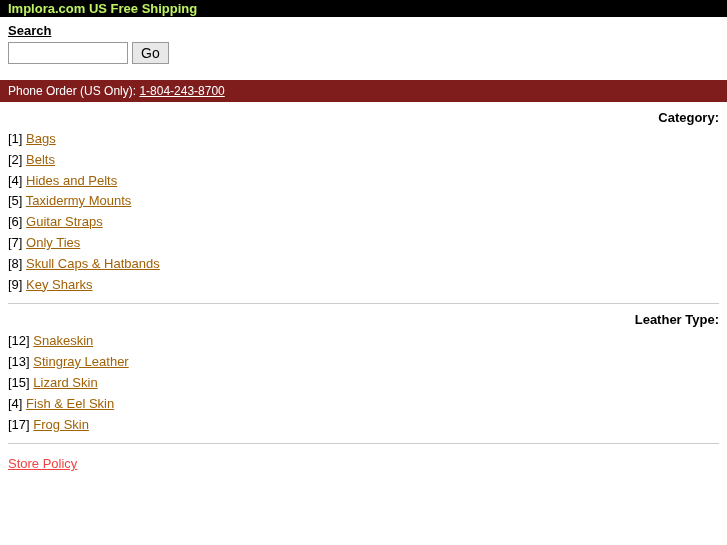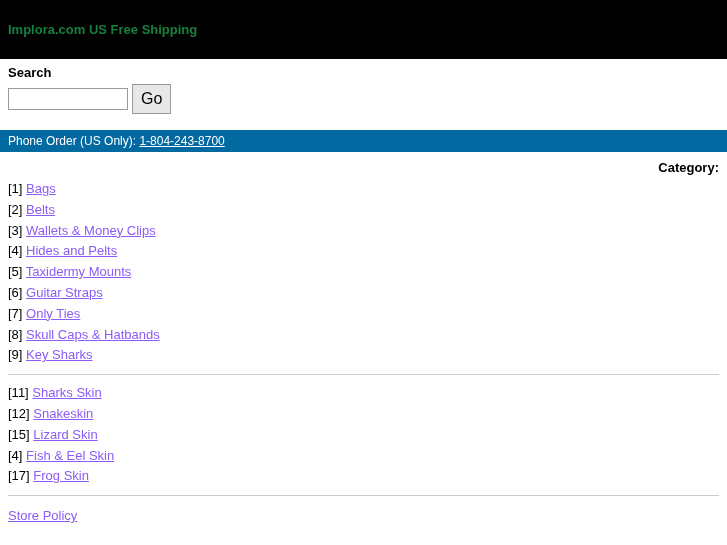--- a/index.html
+++ b/index.html
@@ -6,65 +6,66 @@
     body {
       font-family: Arial, sans-serif;
       font-size: 13px;
       color: #000;
       background: #fff;
       width: 727px;
     }
 
     #header {
       background: #000;
-      color: #15803d;
-      padding: 22px 8px;
+      color: #bef264;
+      padding: 1px 8px;
       font-size: 13px;
       font-weight: bold;
     }
 
     #content {
       padding: 6px 8px;
     }
 
     .search-section {
       margin-bottom: 10px;
     }
 
     .search-label {
       font-weight: bold;
       font-size: 13px;
       margin-bottom: 4px;
+      text-decoration: underline;
     }
 
     .search-row {
       display: flex;
       align-items: center;
       gap: 4px;
     }
 
     .search-input {
       border: 1px solid #999;
       padding: 2px 4px;
       font-size: 13px;
       width: 120px;
       height: 22px;
     }
 
     .go-button {
       background: #e8e8e8;
       border: 1px solid #999;
       padding: 2px 8px;
-      font-size: 16px;
+      font-size: 14px;
       cursor: pointer;
-      height: 30px;
+      height: 22px;
     }
 
     .phone-bar {
-      background: #0369a1;
+      background: #7f1d1d;
       color: #fff;
       padding: 4px 8px;
       font-size: 12px;
       margin-bottom: 8px;
     }
 
     .phone-bar a {
       color: #fff;
       text-decoration: underline;
     }
@@ -80,40 +81,40 @@
       list-style: none;
       margin-bottom: 4px;
     }
 
     .category-list li {
       line-height: 1.6;
       font-size: 13px;
     }
 
     .category-list li a {
-      color: #8b5cf6;
+      color: #a16207;
       text-decoration: underline;
     }
 
     .divider {
       border: none;
       border-top: 1px solid #ccc;
       margin: 8px 0;
     }
 
     .leather-section {
       margin-bottom: 8px;
     }
 
     .store-policy-section {
       margin-top: 4px;
     }
 
     .store-policy-section a {
-      color: #8b5cf6;
+      color: #ef4444;
       text-decoration: underline;
       display: block;
       line-height: 1.8;
       font-size: 13px;
     }
   </style>
 </head>
 <body>
 
 <div id="header">
@@ -137,36 +138,36 @@
   <a href="#">1-804-243-8700</a>
 </div>
 
 <div id="content2" style="padding: 0 8px;">
 
   <div>
     <div class="section-title">Category:</div>
     <ul class="category-list">
       <li><span>[1] </span><a href="#">Bags</a></li>
       <li><span>[2] </span><a href="#">Belts</a></li>
-      <li><span>[3] </span><a href="#">Wallets &amp; Money Clips</a></li>
       <li><span>[4] </span><a href="#">Hides and Pelts</a></li>
       <li><span>[5] </span><a href="#">Taxidermy Mounts</a></li>
       <li><span>[6] </span><a href="#">Guitar Straps</a></li>
       <li><span>[7] </span><a href="#">Only Ties</a></li>
       <li><span>[8] </span><a href="#">Skull Caps &amp; Hatbands</a></li>
       <li><span>[9] </span><a href="#">Key Sharks</a></li>
     </ul>
   </div>
 
   <hr class="divider">
 
   <div class="leather-section">
+    <div class="section-title">Leather Type:</div>
     <ul class="category-list">
-      <li><span>[11] </span><a href="#">Sharks Skin</a></li>
       <li><span>[12] </span><a href="#">Snakeskin</a></li>
+      <li><span>[13] </span><a href="#">Stingray Leather</a></li>
       <li><span>[15] </span><a href="#">Lizard Skin</a></li>
       <li><span>[4] </span><a href="#">Fish &amp; Eel Skin</a></li>
       <li><span>[17] </span><a href="#">Frog Skin</a></li>
     </ul>
   </div>
 
   <hr class="divider">
 
   <div class="store-policy-section">
     <a href="#">Store Policy</a>

